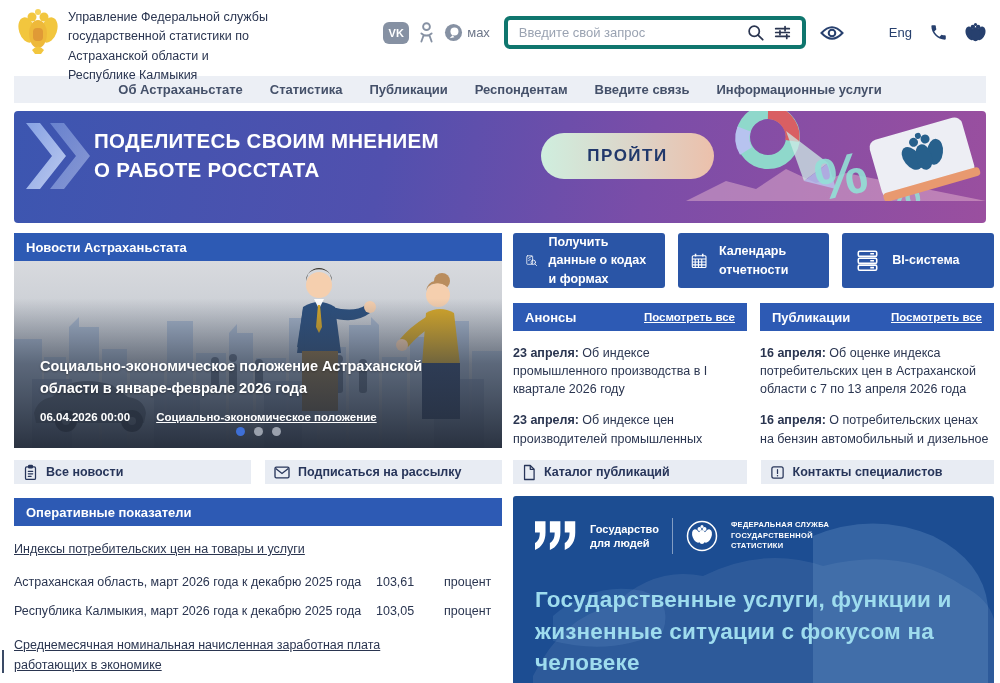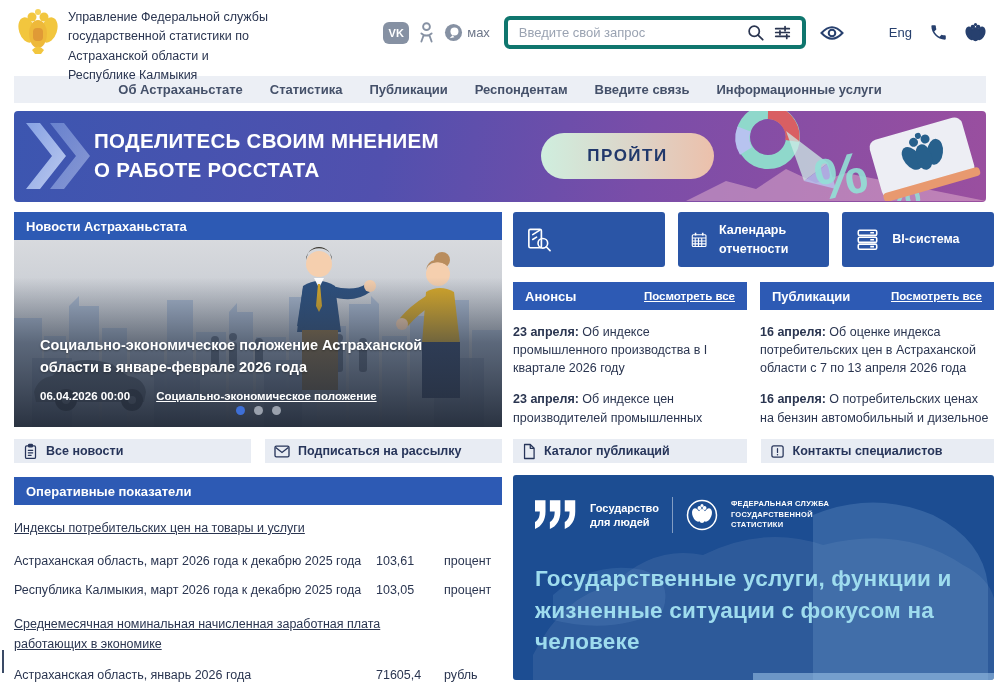--- a/index.html
+++ b/index.html
@@ -25,21 +25,21 @@
   .search-box input::placeholder { color:#9aa3b2; }
   .right-icons { display:flex; align-items:center; gap:17px; }
   .eng { font-size:13px; font-weight:500; color:#27406e; cursor:pointer;padding-left:28px; }
 
   
   .nav { margin:0 14px; background:#eceff5; height:27px; display:flex; align-items:center;
     justify-content:center; gap:27px; }
   .nav-item { font-size:13px; font-weight:600; color:#445069; cursor:pointer; white-space:nowrap; }
 
   
-  .survey-banner { position:relative; margin:8px 14px 10px; height:91px; border-radius:4px;
+  .survey-banner { position:relative; margin:8px 14px 10px; height:112px; border-radius:4px;
     overflow:hidden; background:linear-gradient(100deg,#3c56b0 0%,#5150ae 38%,#7b4da8 65%,#9a4f9f 100%); }
   .banner-art { position:absolute; right:0; top:0; height:90px; }
   .chevrons { position:absolute; left:10px; top:0; height:90px; }
   .banner-title { position:absolute; left:80px; top:16px; font-size:20.5px; font-weight:700;
     color:#fff; line-height:1.4; letter-spacing:.3px; }
   .banner-btn { position:absolute; left:527px; top:22px; width:173px; height:46px; border-radius:23px;
     background:linear-gradient(90deg,#cfeede 0%,#ddd4c8 55%,#ecc0ab 100%);
     display:flex; align-items:center; justify-content:center;
     font-size:17px; font-weight:700; color:#21386b; letter-spacing:1.5px; cursor:pointer; }
 
@@ -373,20 +373,21 @@
 
     <div>
       <div class="quick-links">
         <div class="quick-btn">
           <svg width="27" height="27" viewBox="0 0 28 28" fill="none" stroke="#fff" stroke-width="1.7" stroke-linecap="round">
             <rect x="4" y="3.5" width="13" height="19" rx="1.5"></rect>
             <path d="M8 9 l7 -4.5 M8 14 l4 -2.5"></path>
             <circle cx="18.5" cy="18" r="5"></circle>
               <line x1="22" y1="21.5" x2="26" y2="25.5"></line>
           </svg>
+          <span>Получить данные о кодах и формах</span>
         </div>
         <div class="quick-btn">
           <svg width="26" height="26" viewBox="0 0 28 28" fill="none" stroke="#fff" stroke-width="1.7">
             <rect x="3.5" y="6" width="21" height="18" rx="1.5"></rect>
             <path d="M3.5 11 h21 M8 11 v13 M13 11 v13 M18 11 v13 M3.5 15.5 h21 M3.5 20 h21"></path>
             <path d="M8.5 3 v4 M19.5 3 v4" stroke-width="2.4"></path>
           </svg>
           <span>Календарь отчетности</span>
         </div>
         <div class="quick-btn">

